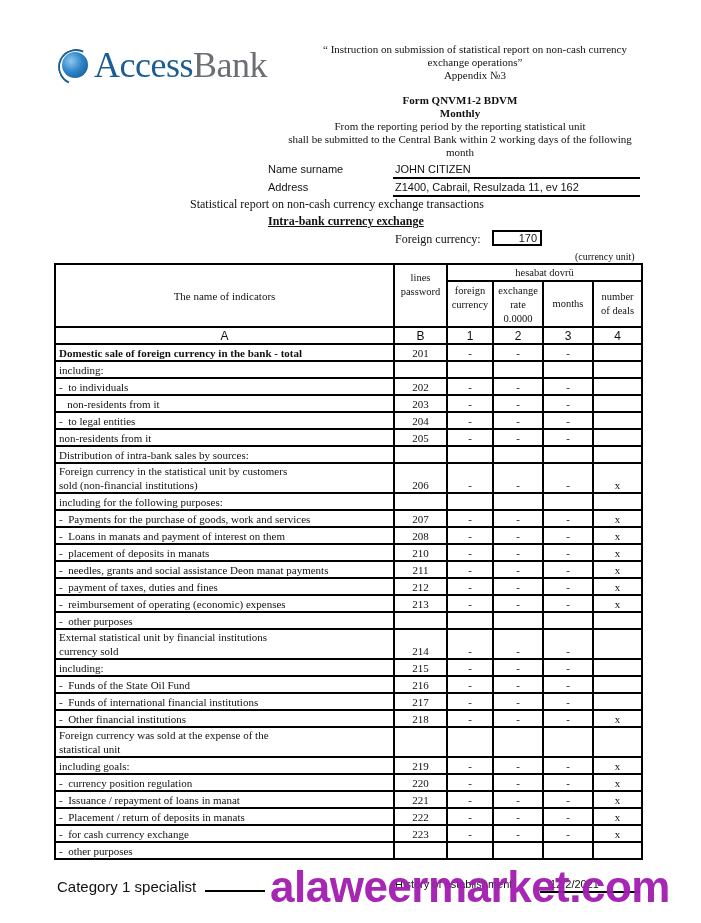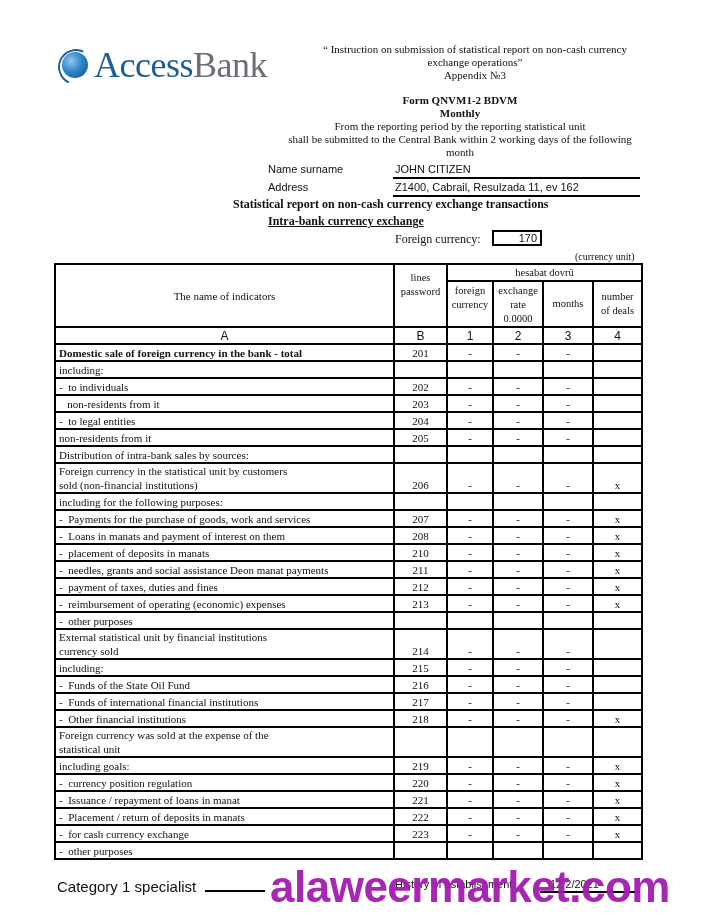--- a/index.html
+++ b/index.html
@@ -8,21 +8,21 @@
   .logo { left:62px; top:44px; display:flex; align-items:center;text-align:center; }
   .logo-globe { width:26px; height:26px; border-radius:50%; background:radial-gradient(circle at 35% 35%, #8fc8f0 0%, #2f86c8 45%, #0d4f86 100%); position:relative; margin-right:6px; }
   .logo-globe:after { content:""; position:absolute; left:-4px; top:-3px; width:32px; height:32px; border:2px solid #1f5f93; border-radius:50%; border-right-color:transparent; border-bottom-color:transparent; transform:rotate(-20deg); }
   .logo-access { font-size:36px; color:#1d5d92; letter-spacing:-0.5px; }
   .logo-bank { font-size:36px; color:#6b6e74; letter-spacing:-0.5px; }
   .instr { left:300px; top:43px; width:350px; text-align:center; font-size:11px; line-height:13px; }
   .form-block { left:280px; top:94px; width:360px; text-align:center; font-size:11px; line-height:13px; }
   .bold { font-weight:bold; }
   .field-label { font-family:"Liberation Sans", sans-serif; font-size:11px; }
   .field-value { font-family:"Liberation Sans", sans-serif; font-size:11px; border-bottom:2px solid #000; padding-left:2px; }
-  .title1 { left:190px; top:197px; font-size:12px; font-weight:bold;margin-left:43px; }
+  .title1 { left:190px; top:197px; font-size:12px; font-weight:normal; }
   .title2 { left:268px; top:214px; font-size:12px; font-weight:bold; text-decoration:underline; }
   .fc-label { left:395px; top:232px; font-size:12px; }
   .fc-box { left:492px; top:230px; width:50px; height:16px; border:2px solid #000; box-sizing:border-box; font-family:"Liberation Sans", sans-serif; font-size:11px; text-align:right; padding-right:3px; line-height:13px; }
   .cu { left:575px; top:251px; font-size:10px; }
   table.main { position:absolute; left:54px; top:263px; border-collapse:collapse; table-layout:fixed; width:587px; font-size:11px; }
   table.main td { border:2px solid #000; padding:0 3px; height:15px; line-height:14px; vertical-align:middle; }
   table.main td.c { text-align:center; }
   .hdr td { font-size:10.5px; line-height:12px; }
   .sans { font-family:"Liberation Sans", sans-serif; font-size:12px; }
   .footer-label { left:57px; top:878px; font-family:"Liberation Sans", sans-serif; font-size:15px; }

